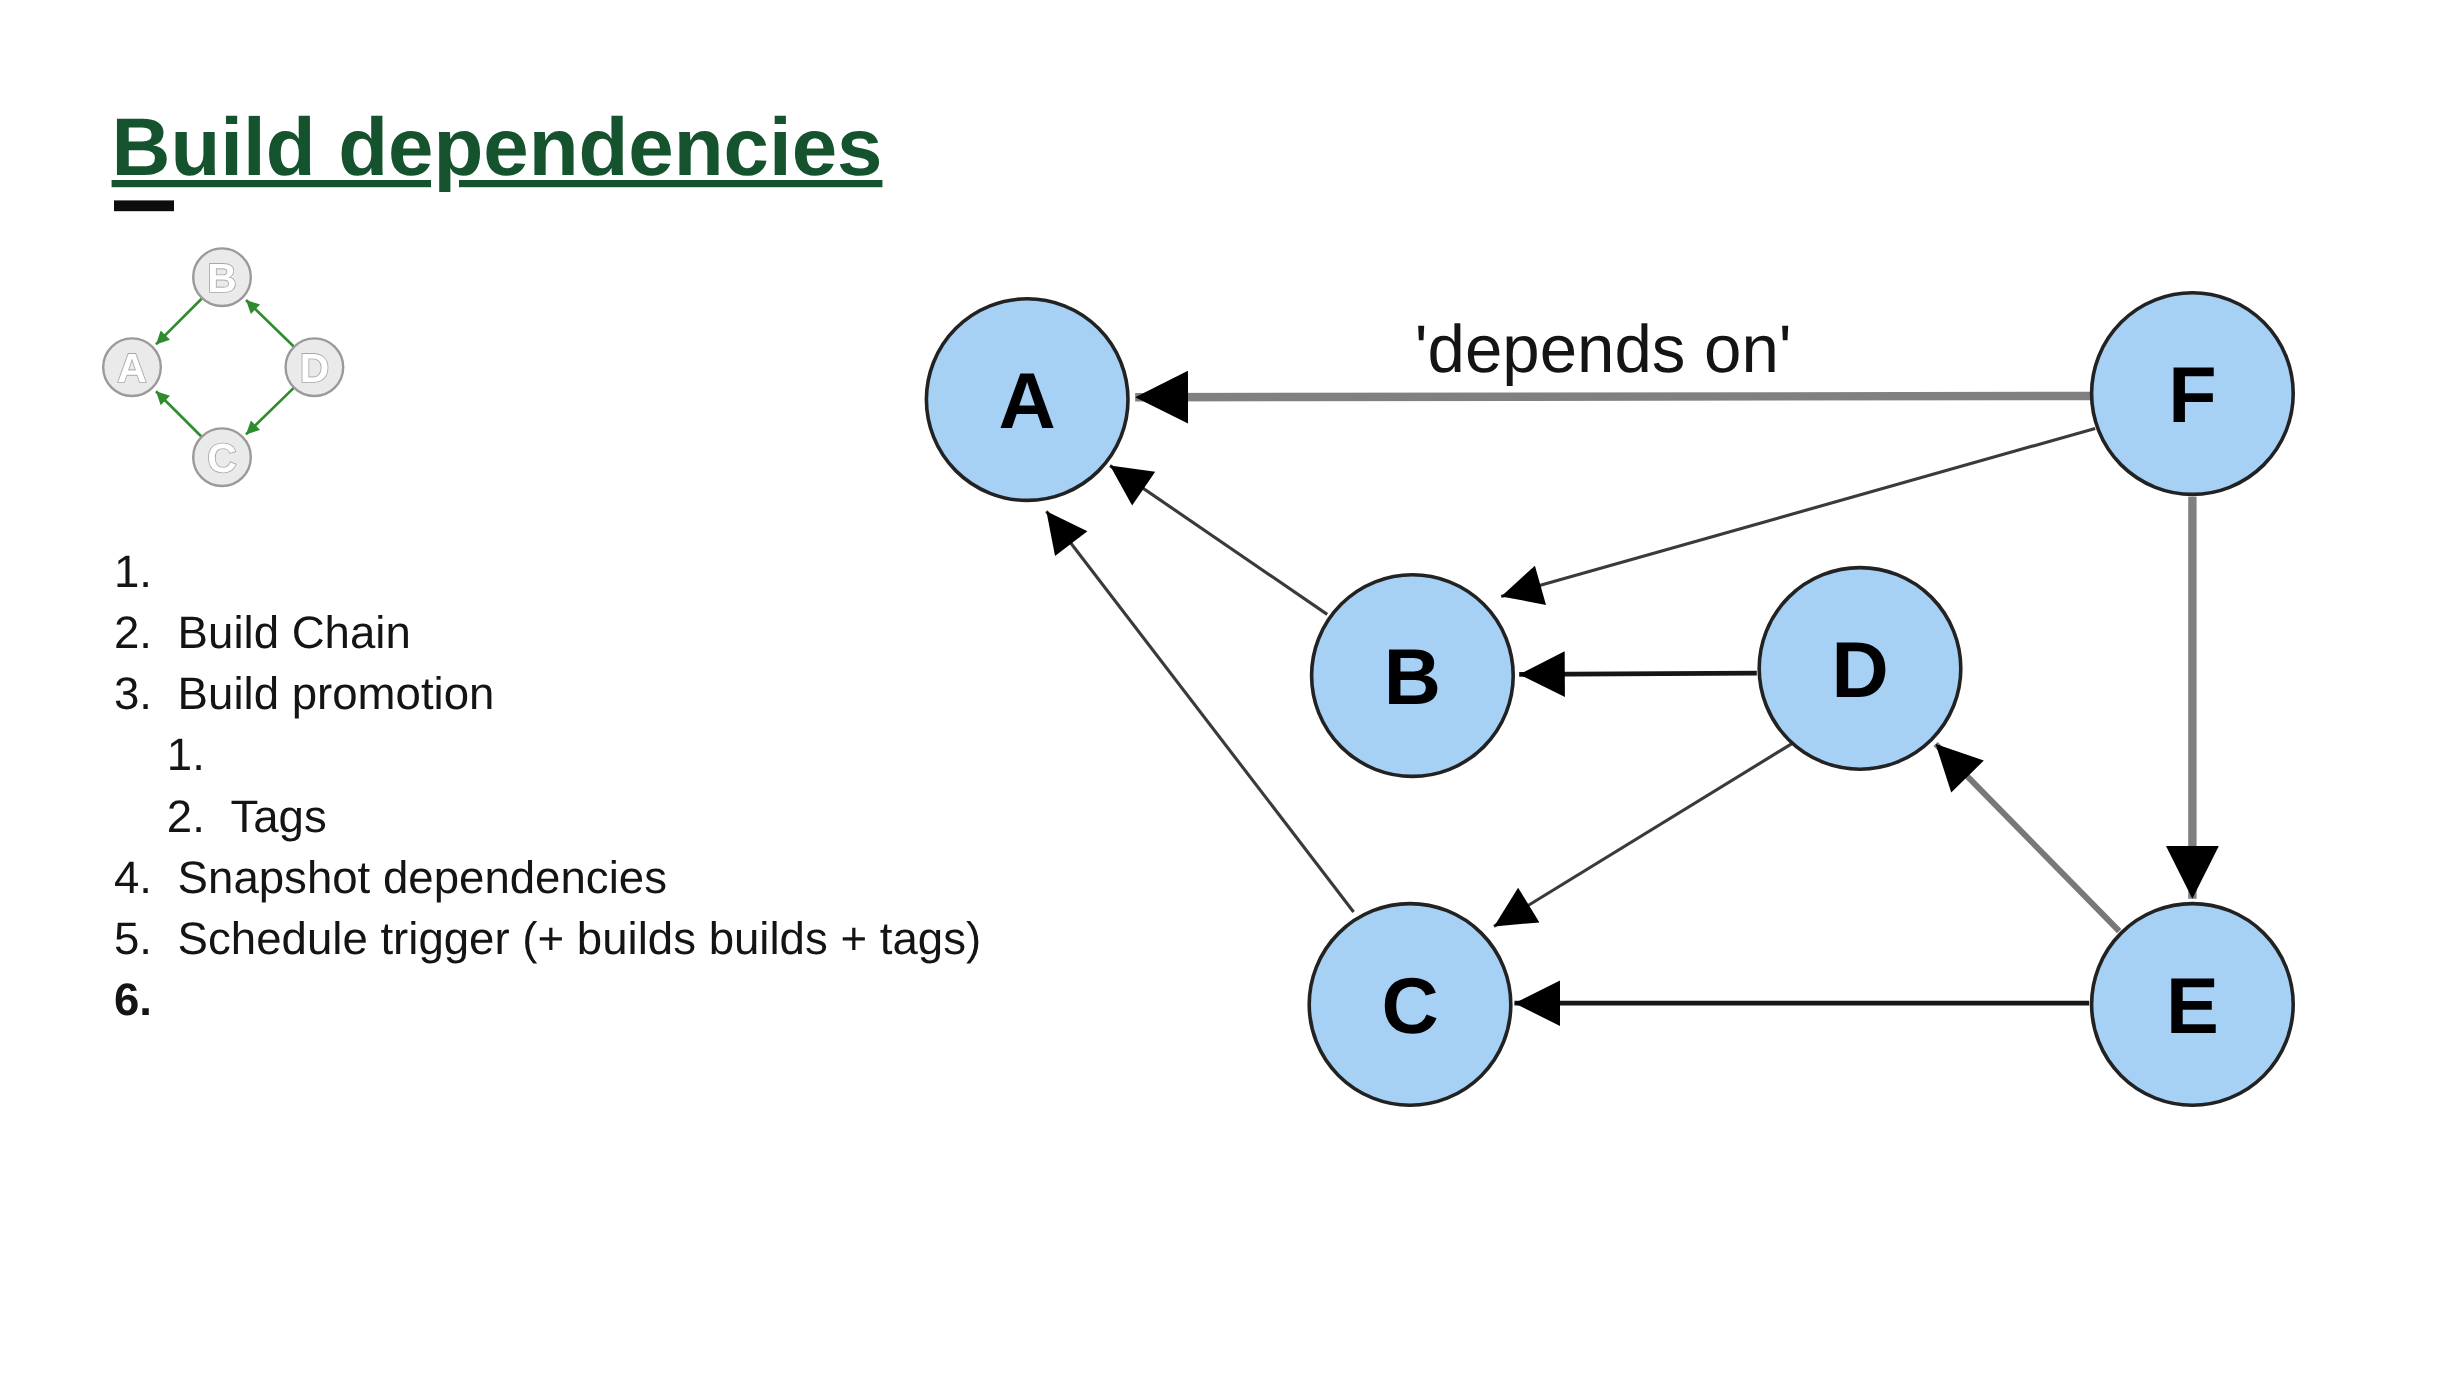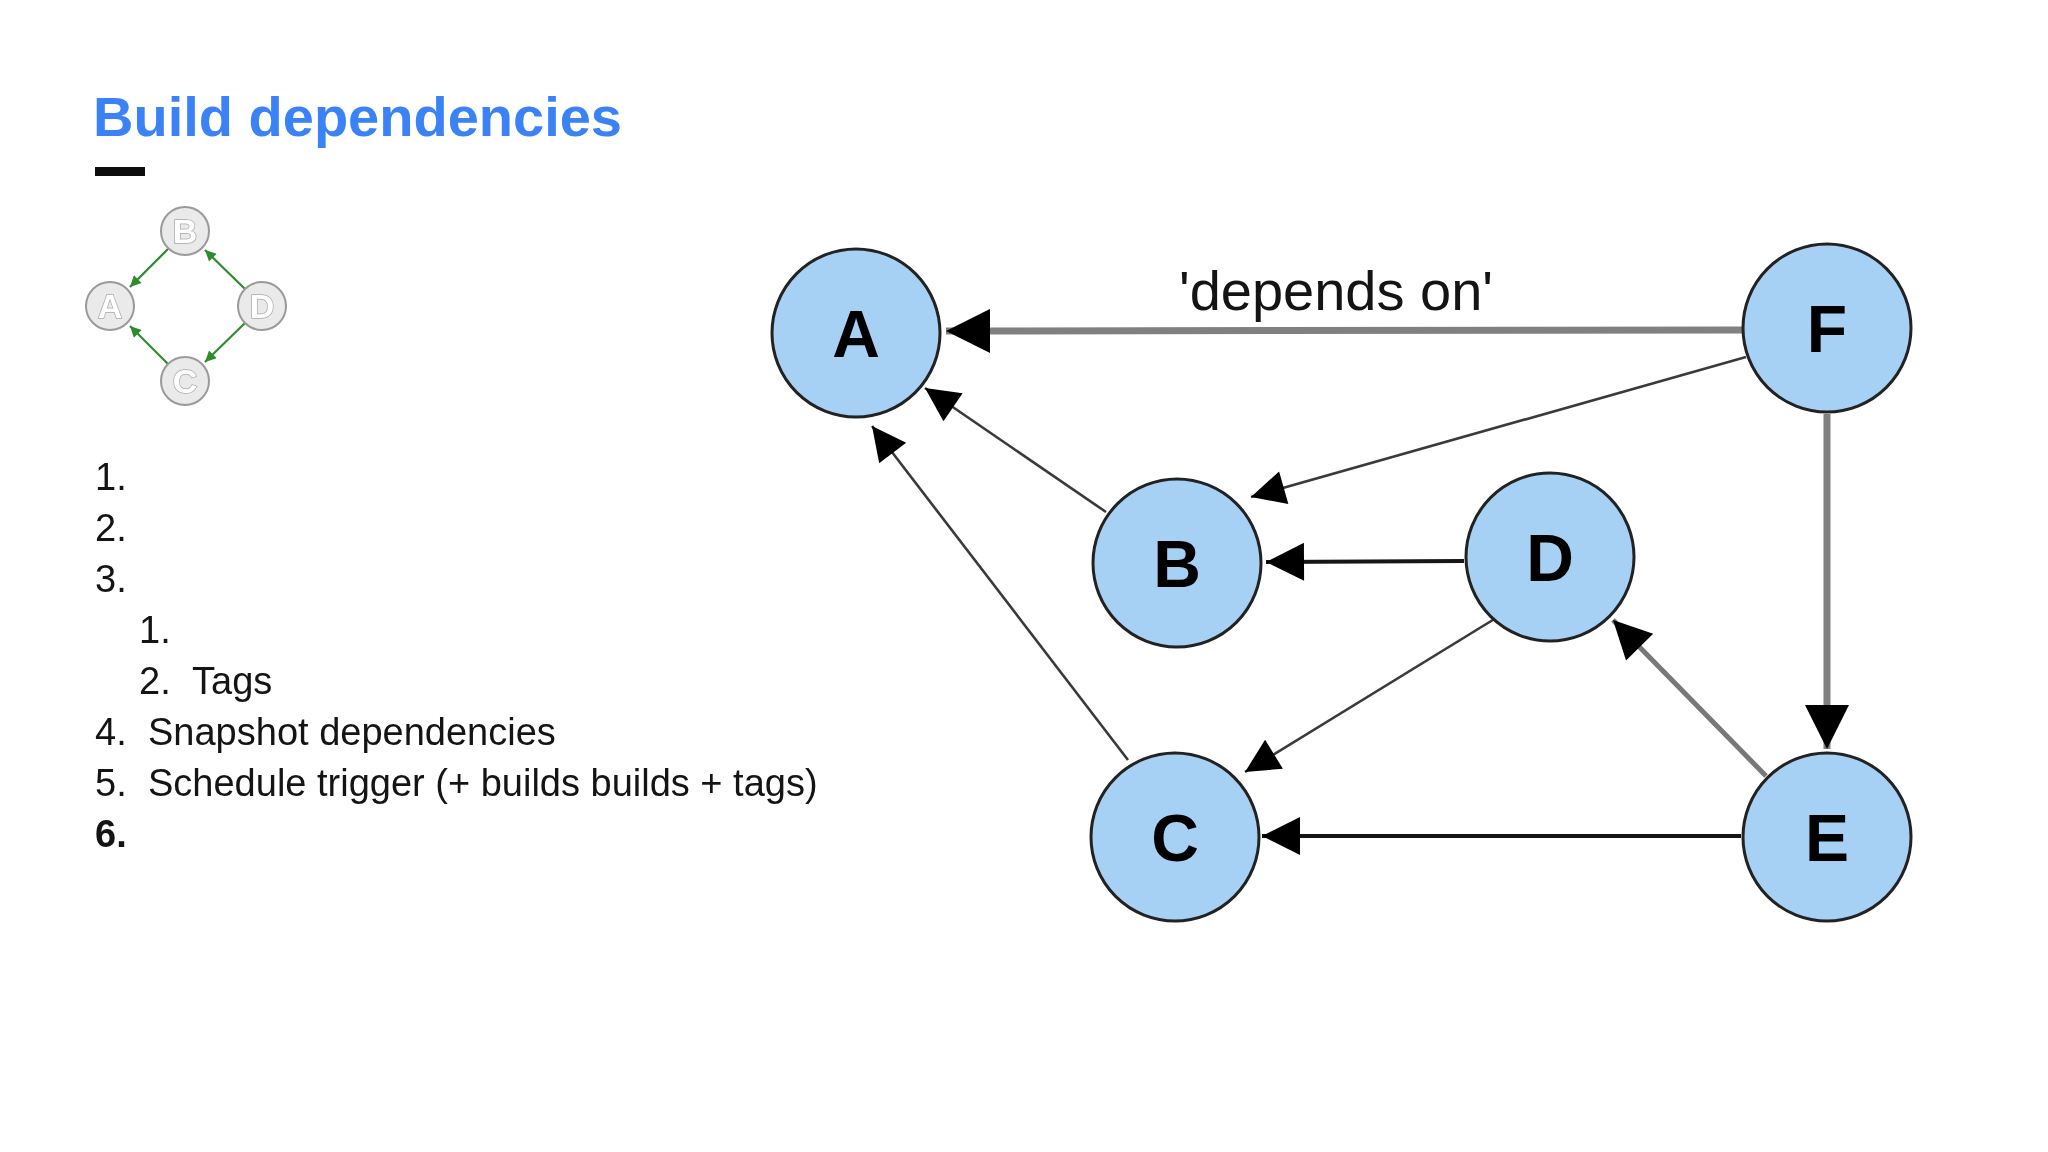--- a/index.html
+++ b/index.html
@@ -7,22 +7,22 @@
     position:relative;
     width:2048px;height:1152px;
     background:#ffffff;
     font-family:"Liberation Sans", sans-serif;
     color:#111;
     overflow:hidden;
   }
   .abs{position:absolute;}
   #page-title{
     left:93px;top:84px;
-    font-size:56px;font-weight:700;color:#3b82f6;
-    letter-spacing:0px;white-space:nowrap;
+    font-size:68px;font-weight:700;color:#14532d;
+    letter-spacing:0px;white-space:nowrap;text-decoration:underline;
   }
   #title-underline{
     left:95px;top:167px;width:50px;height:9px;background:#0d0d0d;
   }
   #thumb-svg{left:70px;top:193px;}
   #agenda{
     left:95px;top:452px;
     font-size:38px;line-height:51px;color:#141414;
   }
   .li{display:flex;height:51px;align-items:center;white-space:nowrap;}
@@ -91,23 +91,25 @@
       <text class="thumb-label" x="115" y="200">C</text>
     </g>
   </svg>
 
   <div id="agenda" class="abs">
     <div class="li">
       <span class="num">1.</span>
     </div>
     <div class="li">
       <span class="num">2.</span>
+      <span class="txt">Build Chain</span>
     </div>
     <div class="li">
       <span class="num">3.</span>
+      <span class="txt">Build promotion</span>
     </div>
     <div class="li indent">
       <span class="num">1.</span>
     </div>
     <div class="li indent">
       <span class="num">2.</span>
       <span class="txt">Tags</span>
     </div>
     <div class="li">
       <span class="num">4.</span>

